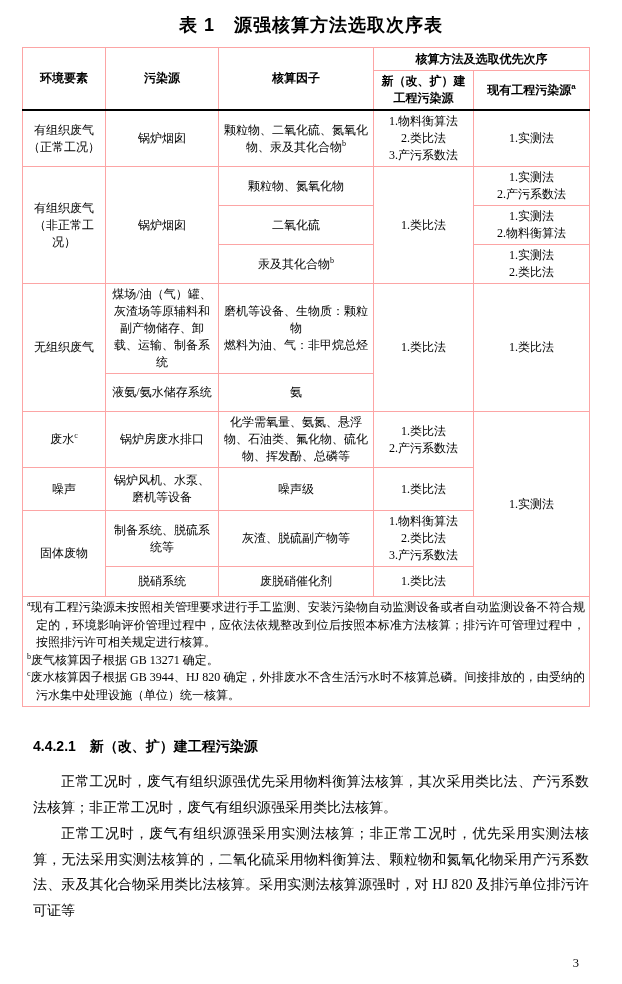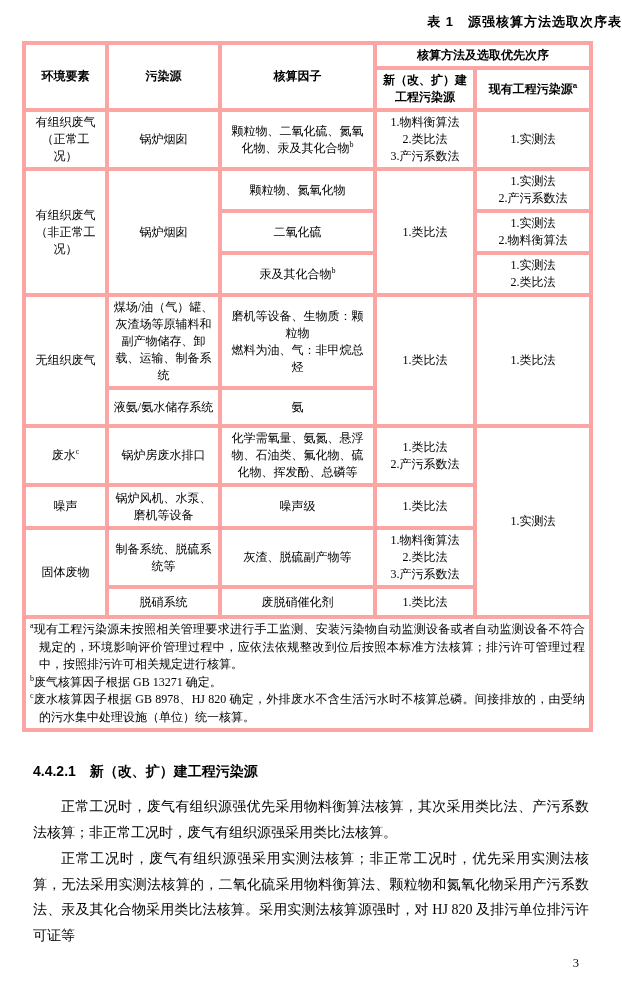--- a/index.html
+++ b/index.html
@@ -2,31 +2,31 @@
 <html><head>
 <meta charset="utf-8">
 <style>
   html,body{margin:0;padding:0;}
   body{
     width:622px;height:984px;position:relative;overflow:hidden;
     background:#ffffff;color:#000;
     font-family:"Liberation Serif","DejaVu Serif",serif;
   }
   .doc-title{
-    margin:13px 0 0 0;text-align:right;
+    margin:13px 0 0 0;text-align:center;
     font-family:"Liberation Sans","DejaVu Sans",sans-serif;
-    font-size:13px;font-weight:bold;letter-spacing:1px;
+    font-size:18px;font-weight:bold;letter-spacing:1px;
   }
   table.main{
     border-collapse:collapse;table-layout:fixed;
     margin:10px 0 0 22px;width:567px;
     font-size:12px;border:1.5px solid #000;
   }
   .main th,.main td{
-    border:4px solid #fca5a5;padding:2px 4px;
+    border:1px solid #fca5a5;padding:2px 4px;
     vertical-align:middle;text-align:center;line-height:17px;
   }
   .main th{
     font-family:"Liberation Sans","DejaVu Sans",sans-serif;
     font-weight:bold;font-size:12px;
   }
   .hb{border-bottom:2px solid #000 !important;}
   .left{text-align:left;}
   .pre{white-space:pre-line;}
   sup{font-size:8px;vertical-align:super;line-height:0;}
@@ -139,21 +139,21 @@
     <tr style="height:30px">
       <td>脱硝系统</td>
       <td>废脱硝催化剂</td>
       <td class="left">1.类比法</td>
     </tr>
 
     <tr>
       <td colspan="5" class="fnotes left">
         <div class="fnote"><sup>a</sup><span>现有工程污染源未按照相关管理要求进行手工监测、安装污染物自动监测设备或者自动监测设备不符合规定的，环境影响评价管理过程中，应依法依规整改到位后按照本标准方法核算；排污许可管理过程中，按照排污许可相关规定进行核算。</span></div>
         <div class="fnote"><sup>b</sup><span>废气核算因子根据 GB 13271 确定。</span></div>
-        <div class="fnote"><sup>c</sup><span>废水核算因子根据 GB 8978、HJ 820 确定，外排废水不含生活污水时不核算总磷。间接排放的，由受纳的污水集中处理设施（单位）统一核算。</span></div>
+        <div class="fnote"><sup>c</sup><span>废水核算因子根据 GB 3944、HJ 820 确定，外排废水不含生活污水时不核算总磷。间接排放的，由受纳的污水集中处理设施（单位）统一核算。</span></div>
       </td>
     </tr>
   </tbody>
 </table>
 
 <div class="body-block">
   <div class="sec-heading">4.4.2.1　新（改、扩）建工程污染源</div>
   <p class="para">正常工况时，废气有组织源强优先采用物料衡算法核算，其次采用类比法、产污系数法核算；非正常工况时，废气有组织源强采用类比法核算。</p>
   <p class="para">正常工况时，废气有组织源强采用实测法核算；非正常工况时，优先采用实测法核算，无法采用实测法核算的，二氧化硫采用物料衡算法、颗粒物和氮氧化物采用产污系数法、汞及其化合物采用类比法核算。采用实测法核算源强时，对 HJ 820 及排污单位排污许可证等</p>
 </div>

